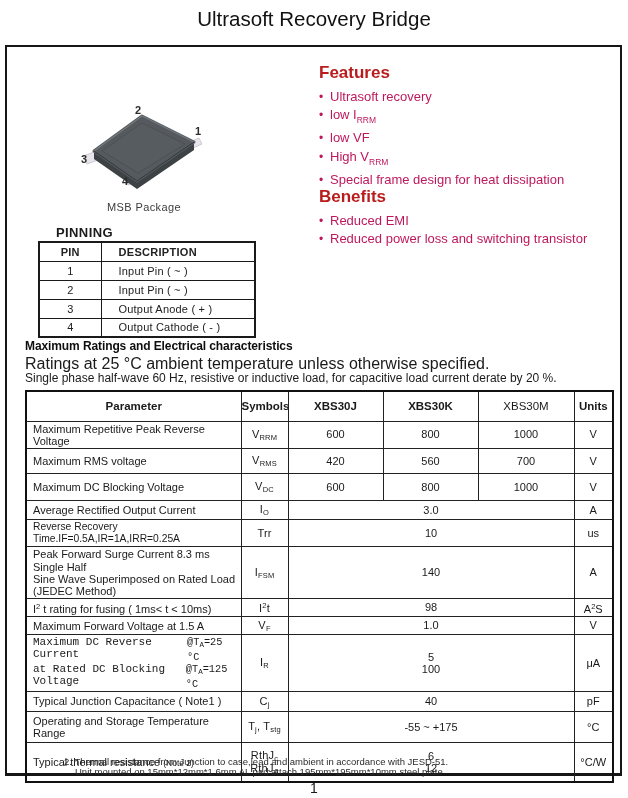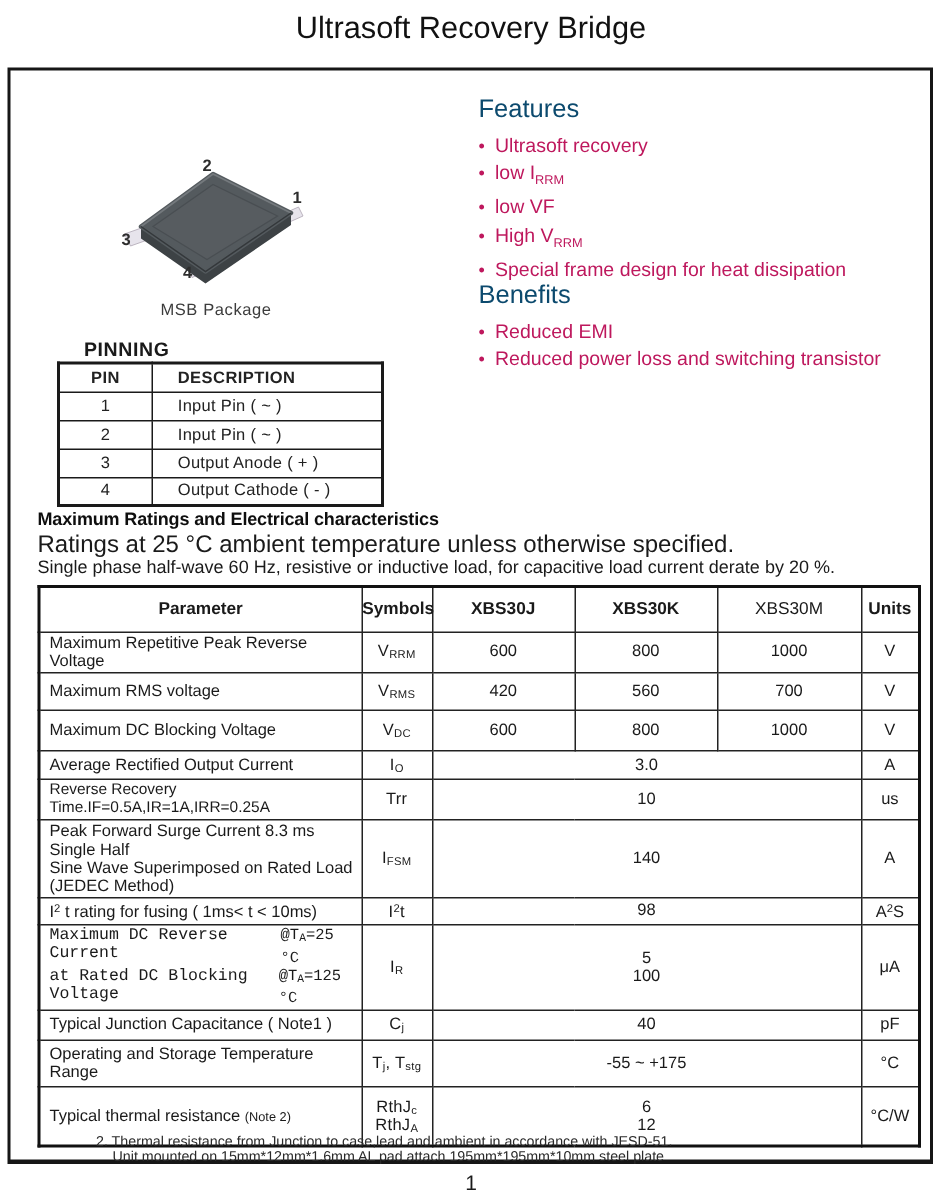--- a/index.html
+++ b/index.html
@@ -21,21 +21,21 @@
   .pin-table { position:absolute; left:38px; top:241px; width:218px; border-collapse:collapse; border:2px solid #1a1a1a; table-layout:fixed; }
   .pin-table th, .pin-table td { border:1px solid #1a1a1a; height:19px; font-size:11px; color:#222; vertical-align:middle;margin-top:19px; }
   .pin-table th { font-weight:bold; letter-spacing:0.3px; }
   .pin-col-pin { width:62px; }
   .pin-num { text-align:center; }
   .pin-desc { text-align:left; padding-left:17px; letter-spacing:0.2px; }
 
   
   .features { position:absolute; left:319px; top:63px; width:295px; }
   .benefits { position:absolute; left:319px; top:187px; width:295px; }
-  .sec-h { font-size:17px; font-weight:normal; color:#0c4a6e; margin-bottom:5px; }
+  .sec-h { font-size:17px; font-weight:bold; color:#b91c1c; margin-bottom:5px; }
   .blist { list-style:none; }
   .blist li { font-size:13px; line-height:17.4px; color:#be185d; white-space:nowrap; }
   .bullet { display:inline-block; width:11px; font-size:12px; }
   .blist sub { font-size:8.5px; }
 
   
   .mrec-h { position:absolute; left:25px; top:339px; font-size:12px; font-weight:bold; letter-spacing:-0.1px; color:#0e0e0e; }
   .mrec-l1 { position:absolute; left:25px; top:355px; font-size:16px; }
   .mrec-l2 { position:absolute; left:25px; top:371px; font-size:12px; }
 
@@ -204,20 +204,26 @@
         <td class="sym"><span>I</span><sub>FSM</sub></td>
         <td class="val" colspan="3"><span>140</span></td>
         <td class="unit"><span>A</span></td>
       </tr>
       <tr class="h18">
         <td class="param"><span>I</span><sup>2</sup><span>  t rating for fusing ( 1ms&lt; t &lt; 10ms)</span></td>
         <td class="sym"><span>I</span><sup>2</sup><span>t</span></td>
         <td class="val" colspan="3"><span>98</span></td>
         <td class="unit"><span>A</span><sup>2</sup><span>S</span></td>
       </tr>
+      <tr class="h18">
+        <td class="param"><span>Maximum  Forward Voltage at 1.5 A</span></td>
+        <td class="sym"><span>V</span><sub>F</sub></td>
+        <td class="val" colspan="3"><span>1.0</span></td>
+        <td class="unit"><span>V</span></td>
+      </tr>
       <tr class="h35">
         <td class="param">
           <div class="pline">
               <span>Maximum DC Reverse Current</span>
               <span class="r"><span>@T</span><sub>A</sub><span>=25 °C</span></span>
             </div>
           <div class="pline">
               <span>at Rated DC Blocking Voltage</span>
               <span class="r"><span>@T</span><sub>A</sub><span>=125 °C</span></span>
             </div>

